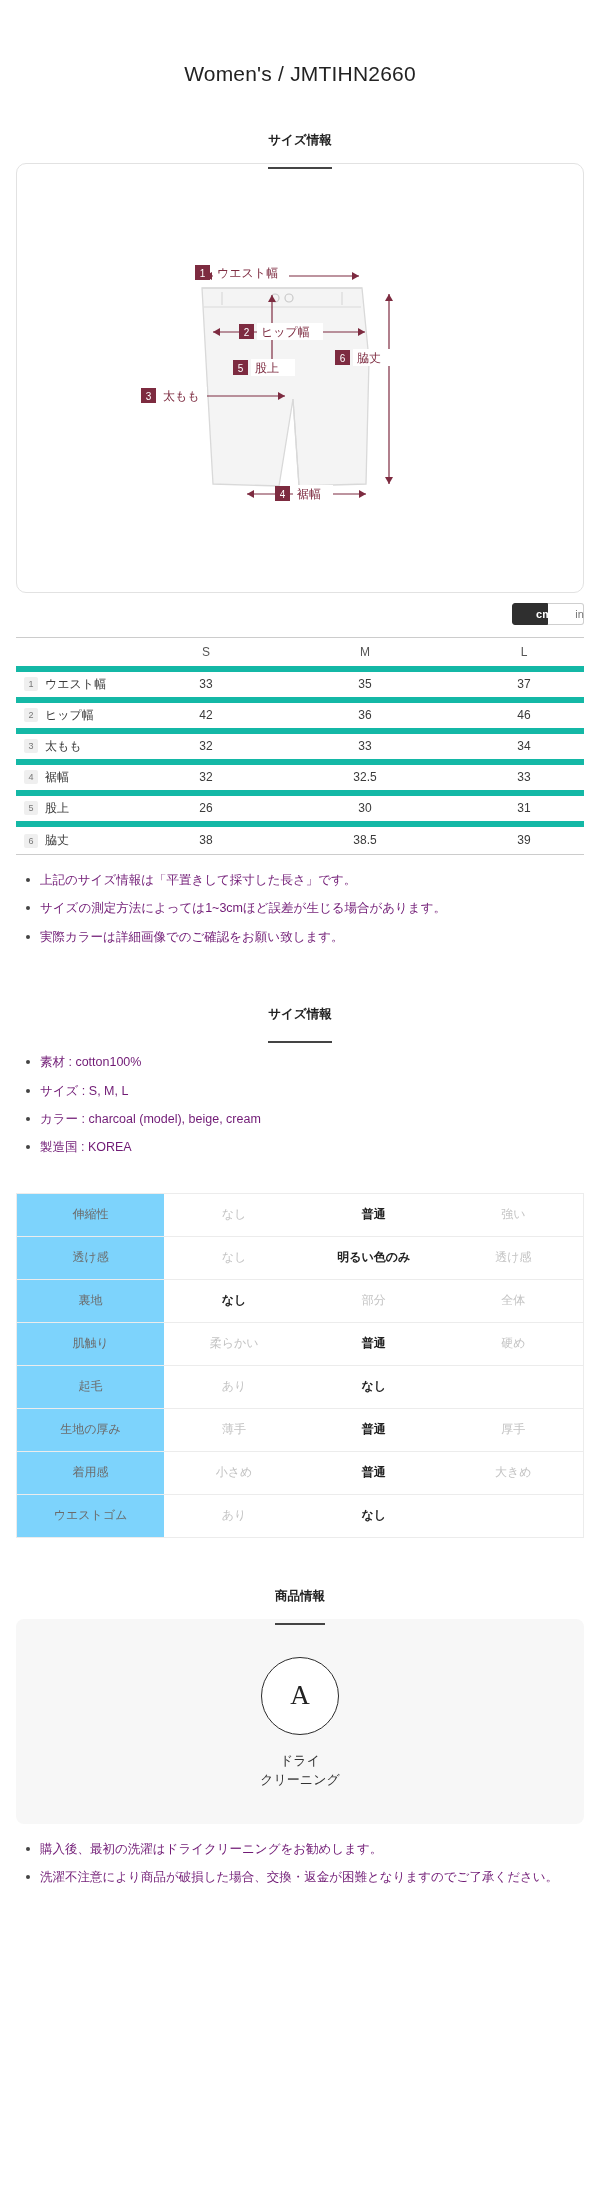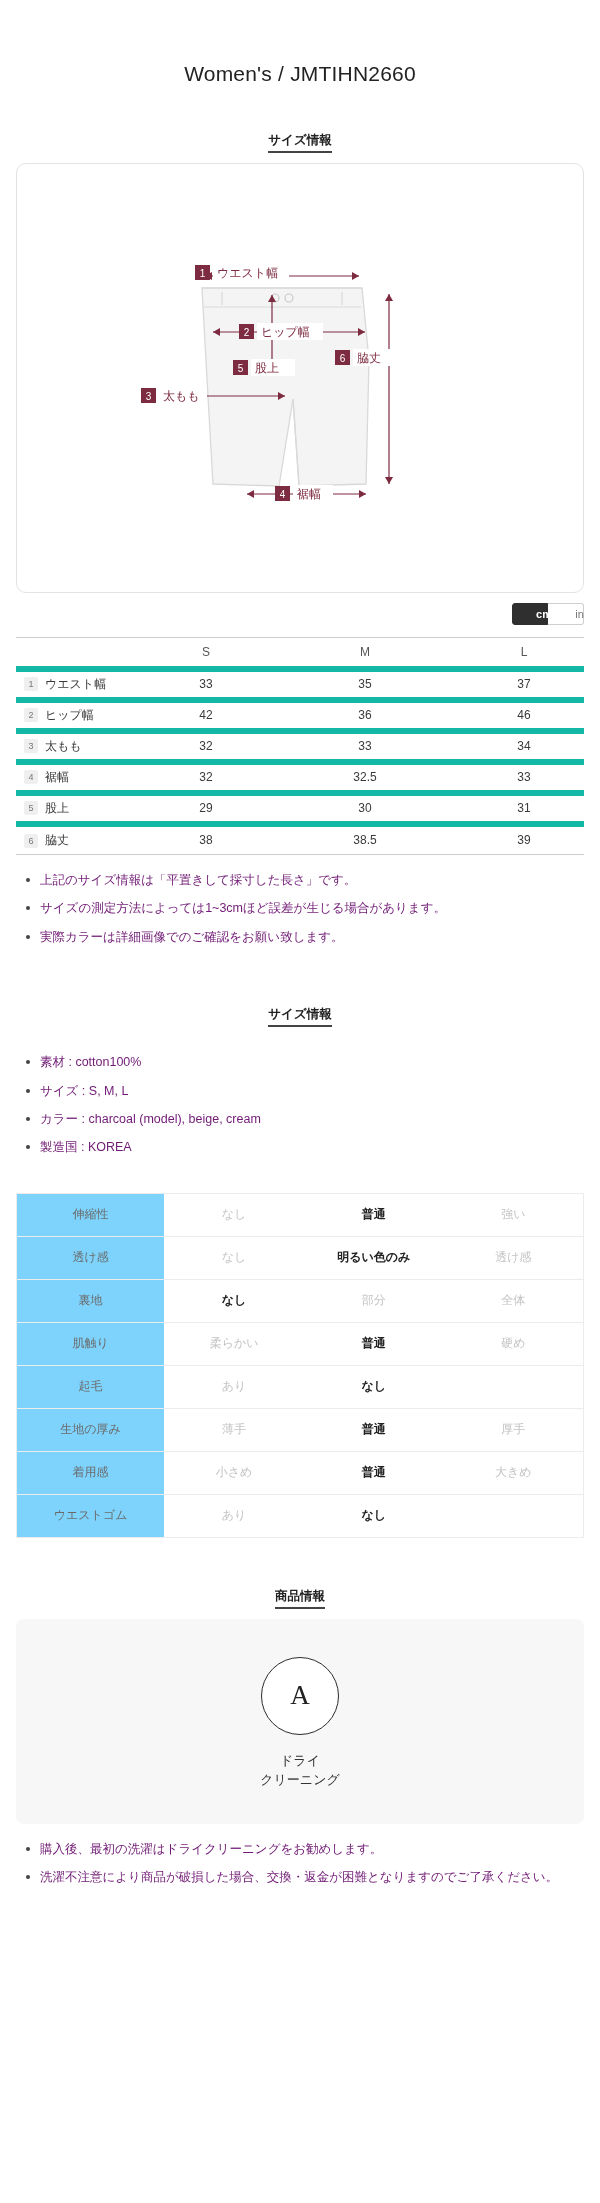--- a/index.html
+++ b/index.html
@@ -24,21 +24,21 @@
 
   .section-head {
     text-align: center;
     padding: 6px 0 14px 0;
   }
   .section-head span {
     font-size: 12.5px;
     font-weight: 700;
     color: #222;
     border-bottom: 2px solid #444;
-    padding-bottom: 4px;
+    padding-bottom: 20px;
   }
 
   
   .diagram-box {
     border: 1px solid #e2e2e2;
     border-radius: 10px;
     height: 430px;
     position: relative;
     overflow: hidden;
   }
@@ -316,21 +316,21 @@
         <td>34</td>
       </tr>
       <tr>
         <td class="label"><span class="numbox">4</span><span>裾幅</span></td>
         <td>32</td>
         <td>32.5</td>
         <td>33</td>
       </tr>
       <tr>
         <td class="label"><span class="numbox">5</span><span>股上</span></td>
-        <td>29</td>
+        <td>26</td>
         <td>30</td>
         <td>31</td>
       </tr>
       <tr>
         <td class="label"><span class="numbox">6</span><span>脇丈</span></td>
         <td>38</td>
         <td>38.5</td>
         <td>39</td>
       </tr>
     </tbody>

